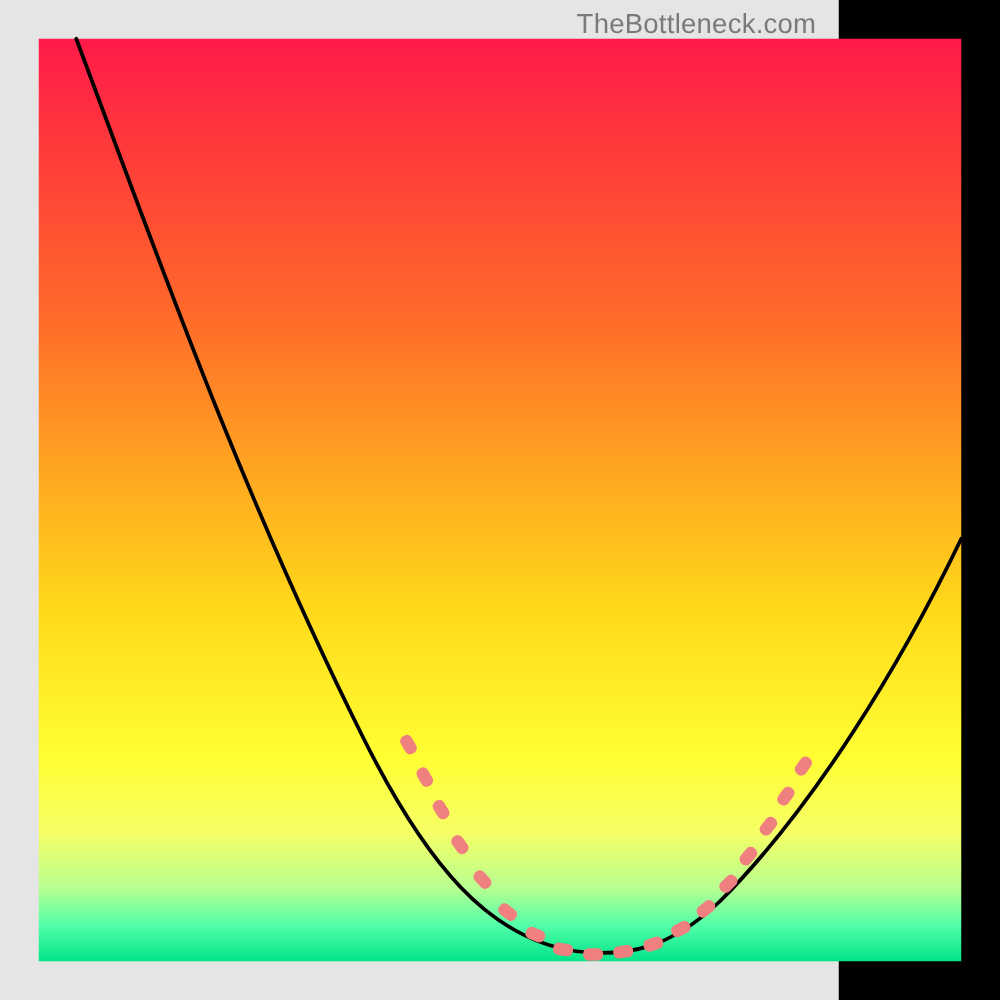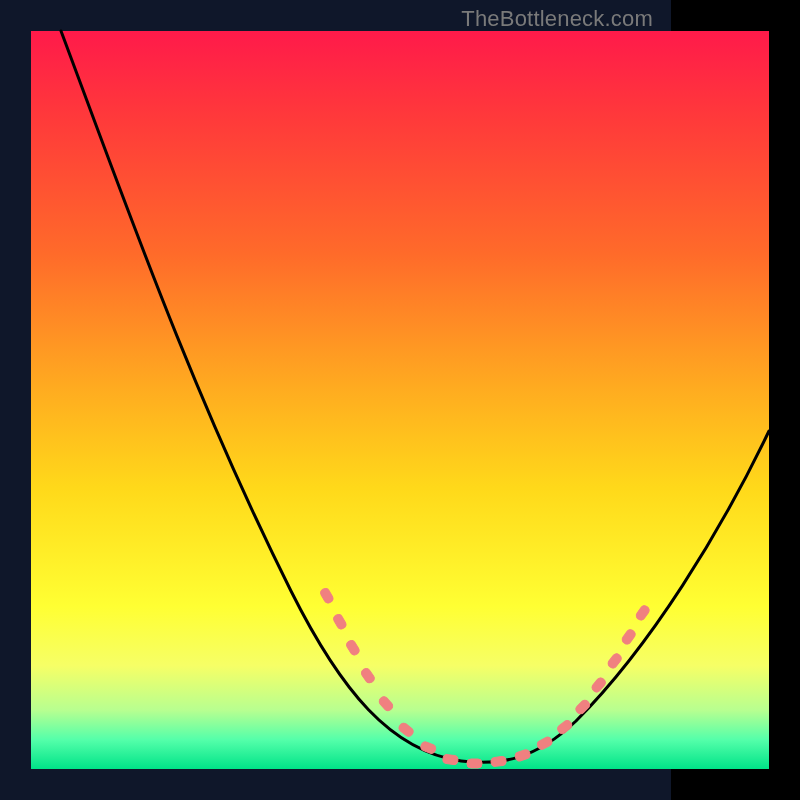--- a/index.html
+++ b/index.html
@@ -9,21 +9,21 @@
     height: 800px;
     background: #000;
     overflow: hidden;
   }
   .frame {
     position: absolute;
     left: 0;
     top: 0;
     width: 671px;
     height: 800px;
-    background: #0f172a;
+    background: #e5e5e5;
     text-align: right;
   }
   .plot {
     position: absolute;
     left: 31px;
     top: 31px;
     width: 738px;
     height: 738px;
     background: linear-gradient(to bottom,
       #ff1a4a 0%,

